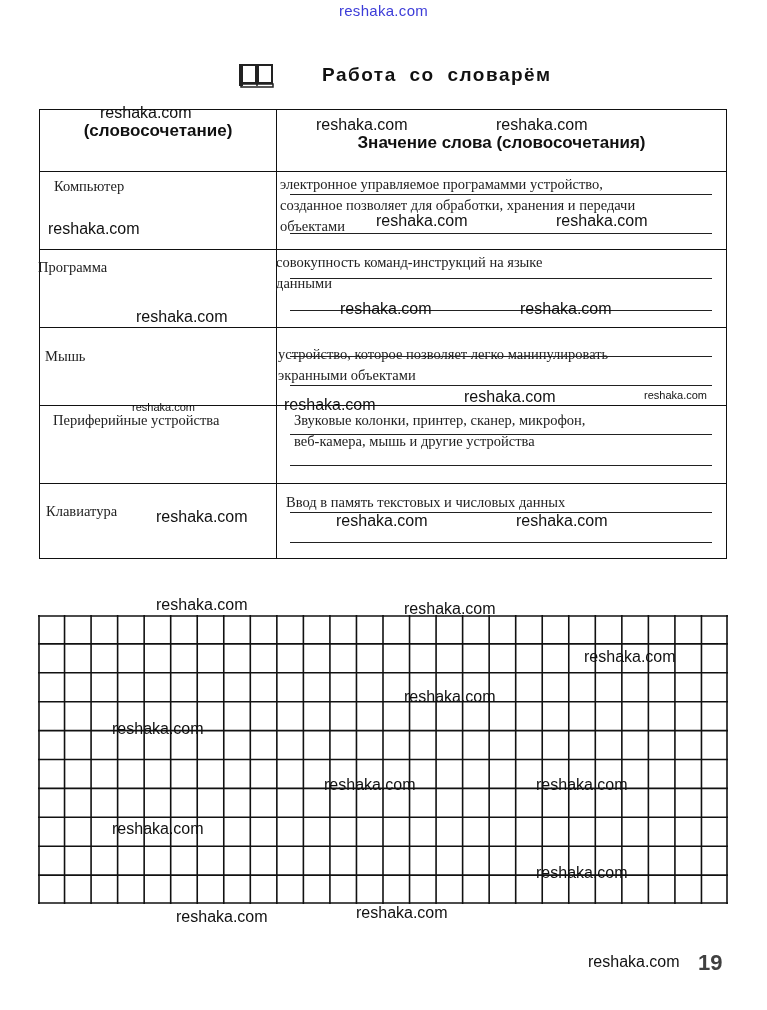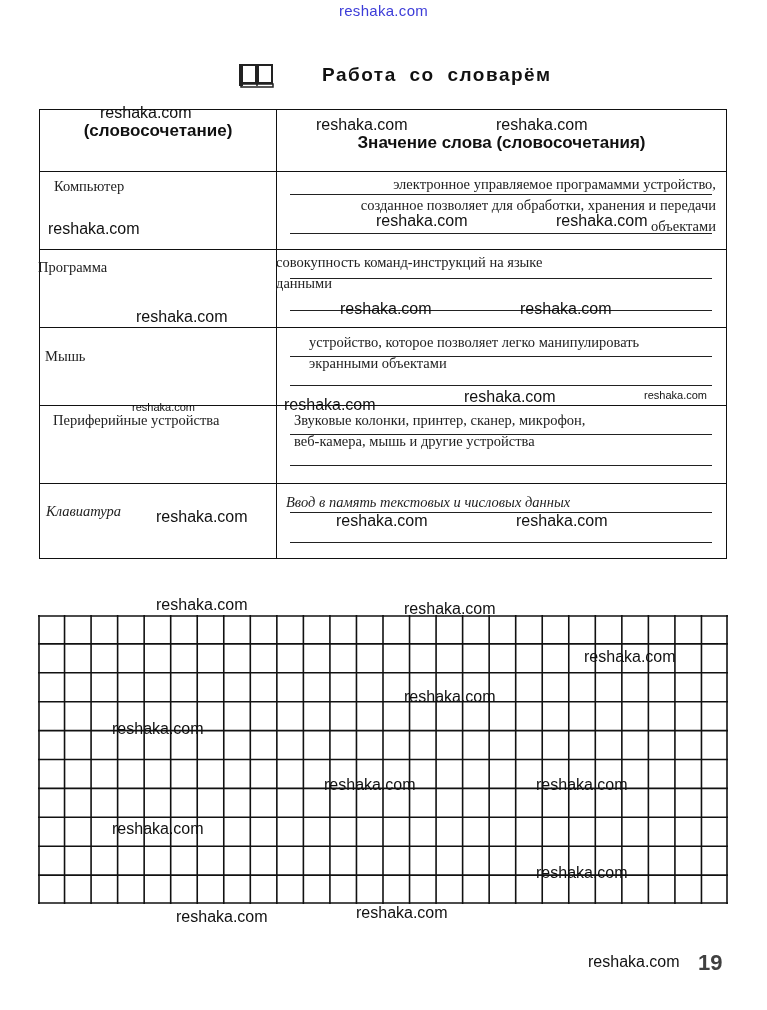--- a/index.html
+++ b/index.html
@@ -72,21 +72,21 @@
 <div class="abs dict">
   <div class="vdiv"></div>
 
   <div class="row first" style="top:0;height:61px;">
     <div class="hcell" style="left:0;width:236px;top:10px;">
       <div>(словосочетание)</div>
     </div>
     <div class="hcell" style="left:237px;right:0;top:22px;">Значение слова (словосочетания)</div>
   </div>
 
-  <div class="row" style="top:61px;height:78px;text-align:right;">
+  <div class="row" style="top:61px;height:78px;">
     <div class="word" style="left:14px;top:6px;">Компьютер</div>
     <div class="meaning" style="top:2px;">
       <div>электронное управляемое програмамми устройство,</div>
       <div>созданное позволяет для обработки, хранения и передачи</div>
       <div>объектами</div>
     </div>
     <div class="uline" style="left:250px;right:14px;top:22px;"></div>
     <div class="uline" style="left:250px;right:14px;top:61px;"></div>
   </div>
 
@@ -95,39 +95,39 @@
     <div class="meaning" style="top:2px;left:236px;">
       <div>совокупность команд-инструкций на языке</div>
       <div>данными</div>
     </div>
     <div class="uline" style="left:250px;right:14px;top:28px;"></div>
     <div class="uline" style="left:250px;right:14px;top:60px;"></div>
   </div>
 
   <div class="row" style="top:217px;height:78px;">
     <div class="word" style="left:5px;top:20px;">Мышь</div>
-    <div class="meaning" style="top:4px;left:238px;padding-left:31px;">
+    <div class="meaning" style="top:16px;left:238px;">
       <div>устройство, которое позволяет легко манипулировать</div>
       <div>экранными объектами</div>
     </div>
     <div class="uline" style="left:250px;right:14px;top:28px;"></div>
     <div class="uline" style="left:250px;right:14px;top:57px;"></div>
   </div>
 
   <div class="row" style="top:295px;height:78px;">
     <div class="word" style="left:13px;top:6px;">Периферийные устройства</div>
     <div class="meaning" style="top:4px;left:254px;">
       <div>Звуковые колонки, принтер, сканер, микрофон,</div>
       <div>веб-камера, мышь и другие устройства</div>
     </div>
     <div class="uline" style="left:250px;right:14px;top:28px;"></div>
     <div class="uline" style="left:250px;right:14px;top:59px;"></div>
   </div>
 
-  <div class="row" style="top:373px;height:75px;font-style:italic;">
+  <div class="row" style="top:373px;height:75px;">
     <div class="word" style="left:6px;top:19px;">Клавиатура</div>
     <div class="meaning" style="top:8px;left:246px;">
       <div>Ввод в память текстовых и числовых данных</div>
     </div>
     <div class="uline" style="left:250px;right:14px;top:28px;"></div>
     <div class="uline" style="left:250px;right:14px;top:58px;"></div>
   </div>
 </div>
 
 <div class="abs grid-wrap">

